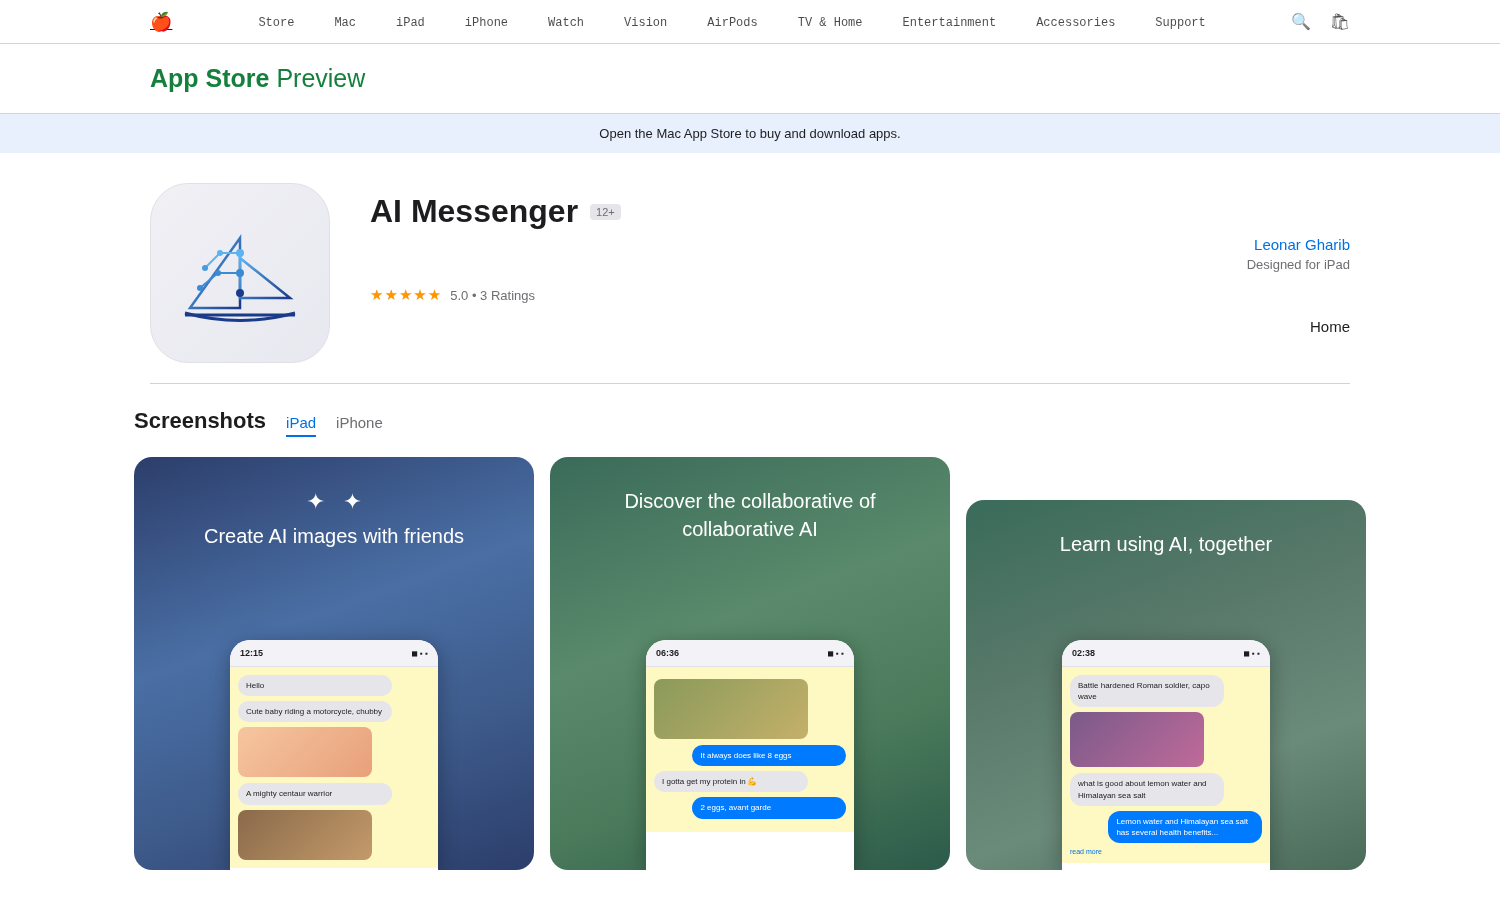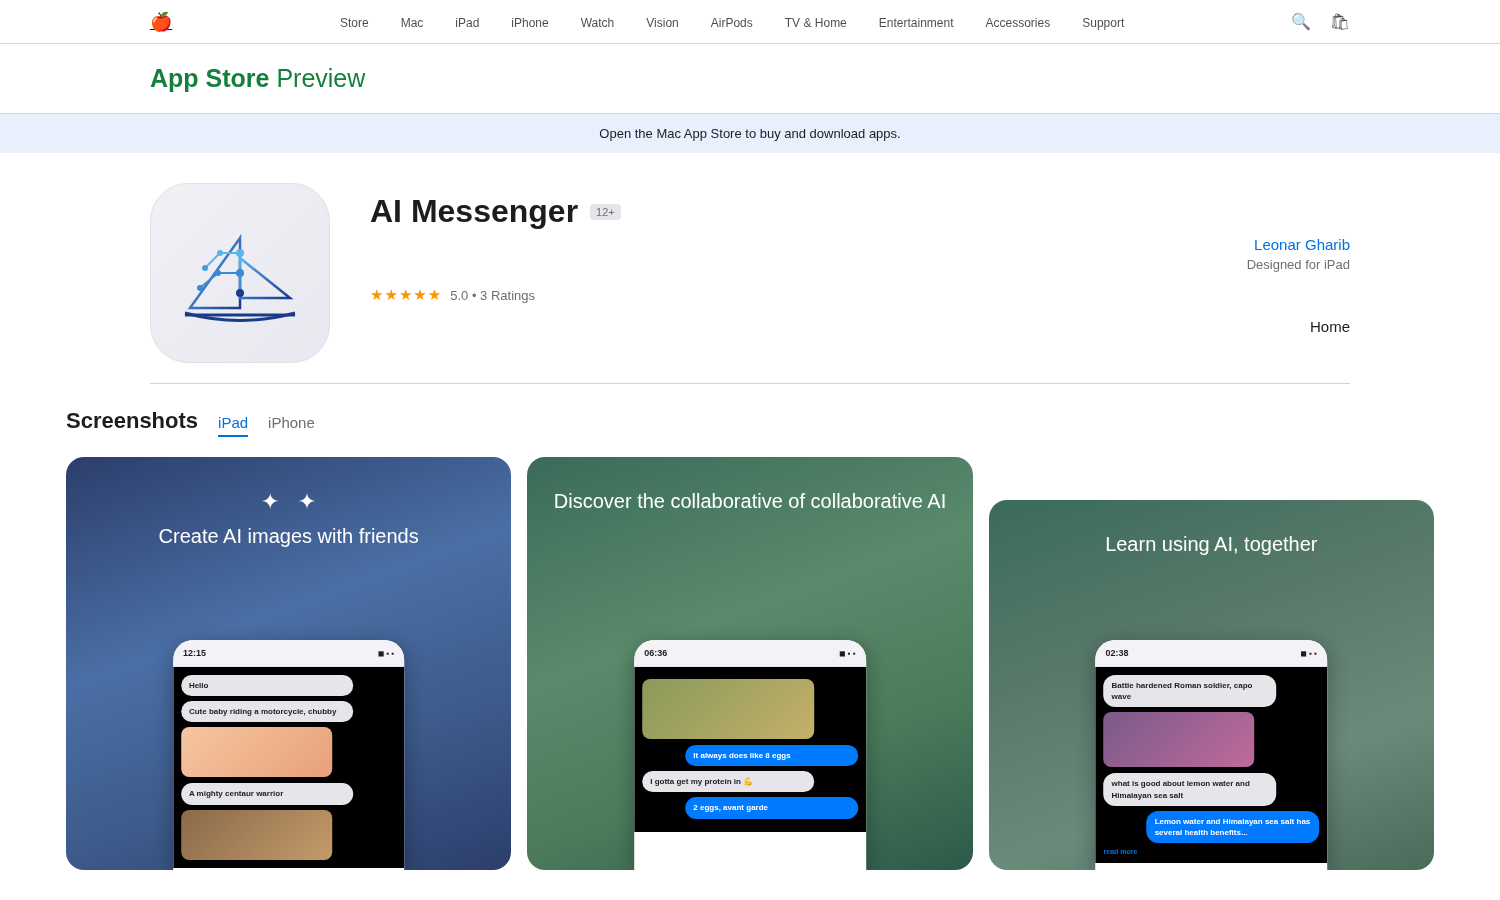--- a/index.html
+++ b/index.html
@@ -17,22 +17,23 @@
       position: sticky; top: 0; z-index: 100;
     }
     .nav-inner {
       width: 1200px;
       display: flex;
       align-items: center;
       justify-content: space-between;
     }
     .nav-links {
       display: flex;
-      gap: 8px;
+      gap: 16px;
       list-style: none;
+      font-family: Liberation Mono, monospace;
     }
     .nav-links li a {
       color: #1d1d1f;
       text-decoration: none;
       font-size: 12px;
       padding: 0 12px;
       opacity: 0.8;
       white-space: nowrap;
     }
     .nav-apple { font-size: 18px; color: #1d1d1f; }
@@ -94,21 +95,21 @@
     .app-developer { font-size: 15px; color: #0071e3; margin-bottom: 4px; cursor: pointer; }
     .app-subtitle { font-size: 13px; color: #6e6e73; margin-bottom: 14px; }
     .stars-row { display: flex; align-items: center; gap: 8px; margin-bottom: 14px; }
     .stars { color: #ff9500; font-size: 15px; letter-spacing: 1px; }
     .rating-text { font-size: 13px; color: #6e6e73; }
     .price-label { font-size: 15px; color: #1d1d1f; font-weight: 400; }
     .section-divider { width: 100%; border: none; border-top: 1px solid #d2d2d7; margin: 10px 0 0; }
 
     
     .screenshots-section {
-      width: 1368px;
+      width: 1232px;
       margin: 0 auto;
       padding: 24px 0 30px;
     }
     .screenshots-header {
       display: flex;
       align-items: baseline;
       gap: 20px;
       margin-bottom: 20px;
     }
     .screenshots-title { font-size: 22px; font-weight: 600; color: #1d1d1f; }
@@ -175,21 +176,21 @@
       background: #f2f2f7;
       padding: 8px 10px;
       display: flex;
       align-items: center;
       gap: 6px;
       font-size: 9px;
       color: #1d1d1f;
       border-bottom: 1px solid #e0e0e5;
     }
     .mockup-time { font-weight: 600; font-size: 9px; }
-    .mockup-body { padding: 8px; background: #000000; font-weight: bold; }
+    .mockup-body { padding: 8px; background: #fef9c3; }
     .msg-bubble {
       background: #e5e5ea;
       border-radius: 12px;
       padding: 5px 8px;
       font-size: 8px;
       color: #1d1d1f;
       margin-bottom: 5px;
       max-width: 80%;
       line-height: 1.4;
     }

